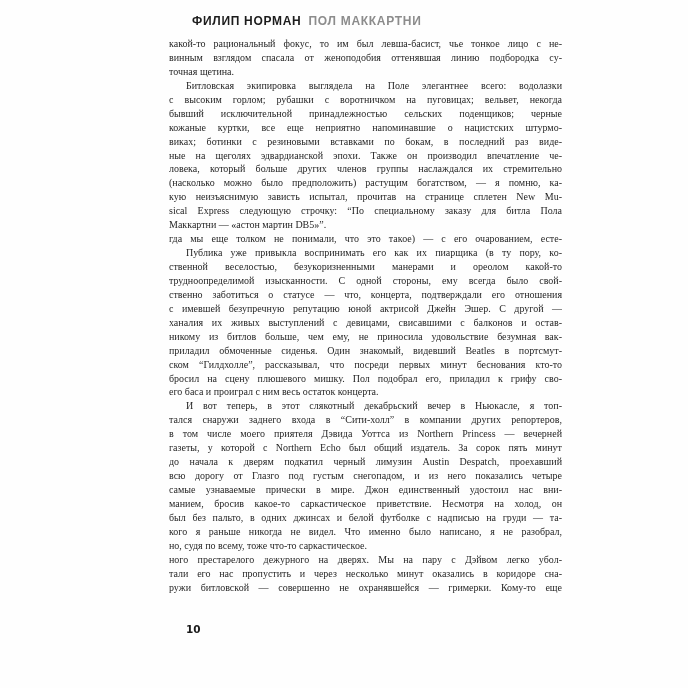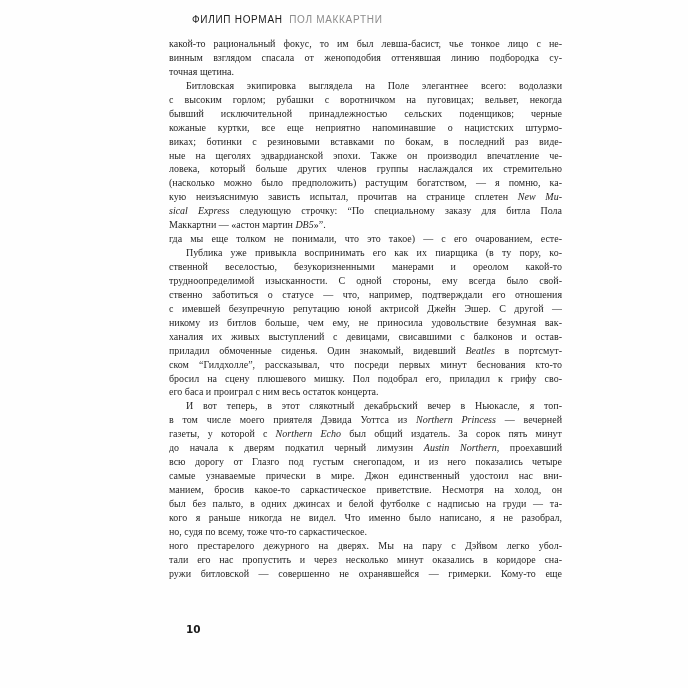--- a/index.html
+++ b/index.html
@@ -14,22 +14,22 @@
     background: #fefefe;
     overflow: hidden;
     font-family: "Liberation Serif", "DejaVu Serif", serif;
     color: #262626;
   }
   .running-head {
     position: absolute;
     left: 192px;
     top: 14px;
     font-family: "Liberation Sans", "DejaVu Sans", sans-serif;
-    font-size: 10px;
-    font-weight: normal;
+    font-size: 12px;
+    font-weight: bold;
     letter-spacing: 0.7px;
     white-space: nowrap;
   }
   .running-head .author { color: #1c1c1c; }
   .running-head .title  { color: #8c8c8c; margin-left: 3px; }
   .text-block {
     position: absolute;
     left: 169px;
     top: 37px;
     width: 393px;
@@ -38,21 +38,21 @@
   }
   .para { margin: 0; }
   .line {
     height: 13.95px;
     overflow: hidden;
     text-align: justify;
   }
   .line.jl { text-align-last: justify; }
   .line.ll { text-align: right; text-align-last: left; }
   .line.ind { text-indent: 17px; }
-  .it { font-style: italic; }
+  .it { }
   .page-number {
     position: absolute;
     left: 186px;
     top: 623px;
     font-family: "DejaVu Sans", "Liberation Sans", sans-serif;
     font-size: 10.5px;
     font-weight: bold;
     color: #1a1a1a;
   }
 </style>
@@ -83,34 +83,35 @@
         <div class="line jl"><span>(насколько можно было предположить) растущим богатством, — я помню, ка-</span></div>
         <div class="line jl"><span>кую неизъяснимую зависть испытал, прочитав на странице сплетен </span><span class="it">New Mu-</span></div>
         <div class="line jl"><span class="it">sical Express</span><span> следующую строчку: “По специальному заказу для битла Пола</span></div>
         <div class="line ll"><span>Маккартни — «астон мартин </span><span class="it">DB5</span><span>»”.</span></div>
       </div>
       <div class="para">
         <div class="line jl"><span>гда мы еще толком не понимали, что это такое) — с его очарованием, есте-</span></div>
         <div class="line jl ind"><span>Публика уже привыкла воспринимать его как их пиарщика (в ту пору, ко-</span></div>
         <div class="line jl"><span>ственной веселостью, безукоризненными манерами и ореолом какой-то</span></div>
         <div class="line jl"><span>трудноопределимой изысканности. С одной стороны, ему всегда было свой-</span></div>
-        <div class="line jl"><span>ственно заботиться о статусе — что, например, подтверждали его отношения</span></div>
+        <div class="line jl"><span>ственно заботиться о статусе — что, концерта, подтверждали его отношения</span></div>
         <div class="line jl"><span>с имевшей безупречную репутацию юной актрисой Джейн Эшер. С другой —</span></div>
+        <div class="line jl"><span>ханалия их живых выступлений с девицами, свисавшими с балконов и остав-</span></div>
         <div class="line jl"><span>никому из битлов больше, чем ему, не приносила удовольствие безумная вак-</span></div>
-        <div class="line jl"><span>ханалия их живых выступлений с девицами, свисавшими с балконов и остав-</span></div>
         <div class="line jl"><span>приладил обмоченные сиденья. Один знакомый, видевший </span><span class="it">Beatles</span><span> в портсмут-</span></div>
         <div class="line jl"><span>ском “Гилдхолле”, рассказывал, что посреди первых минут беснования кто-то</span></div>
         <div class="line jl"><span>бросил на сцену плюшевого мишку. Пол подобрал его, приладил к грифу сво-</span></div>
         <div class="line ll"><span>его баса и проиграл с ним весь остаток концерта.</span></div>
       </div>
       <div class="para">
         <div class="line jl ind"><span>И вот теперь, в этот слякотный декабрьский вечер в Ньюкасле, я топ-</span></div>
+        <div class="line jl"><span>тался снаружи заднего входа в “Сити-холл” в компании других репортеров,</span></div>
         <div class="line jl"><span>в том числе моего приятеля Дэвида Уоттса из </span><span class="it">Northern Princess</span><span> — вечерней</span></div>
         <div class="line jl"><span>газеты, у которой с </span><span class="it">Northern Echo</span><span> был общий издатель. За сорок пять минут</span></div>
-        <div class="line jl"><span>до начала к дверям подкатил черный лимузин </span><span class="it">Austin Northern</span><span>, проехавший</span></div>
+        <div class="line jl"><span>до начала к дверям подкатил черный лимузин </span><span class="it">Austin Despatch</span><span>, проехавший</span></div>
         <div class="line jl"><span>всю дорогу от Глазго под густым снегопадом, и из него показались четыре</span></div>
         <div class="line jl"><span>самые узнаваемые прически в мире. Джон единственный удостоил нас вни-</span></div>
         <div class="line jl"><span>манием, бросив какое-то саркастическое приветствие. Несмотря на холод, он</span></div>
         <div class="line jl"><span>был без пальто, в одних джинсах и белой футболке с надписью на груди — та-</span></div>
         <div class="line jl"><span>кого я раньше никогда не видел. Что именно было написано, я не разобрал,</span></div>
         <div class="line ll"><span>но, судя по всему, тоже что-то саркастическое.</span></div>
       </div>
       <div class="para">
         <div class="line jl"><span>ного престарелого дежурного на дверях. Мы на пару с Дэйвом легко убол-</span></div>
         <div class="line jl"><span>тали его нас пропустить и через несколько минут оказались в коридоре сна-</span></div>

